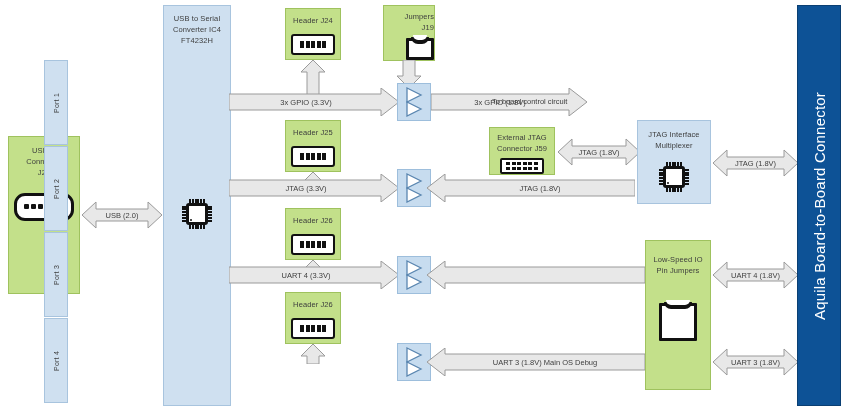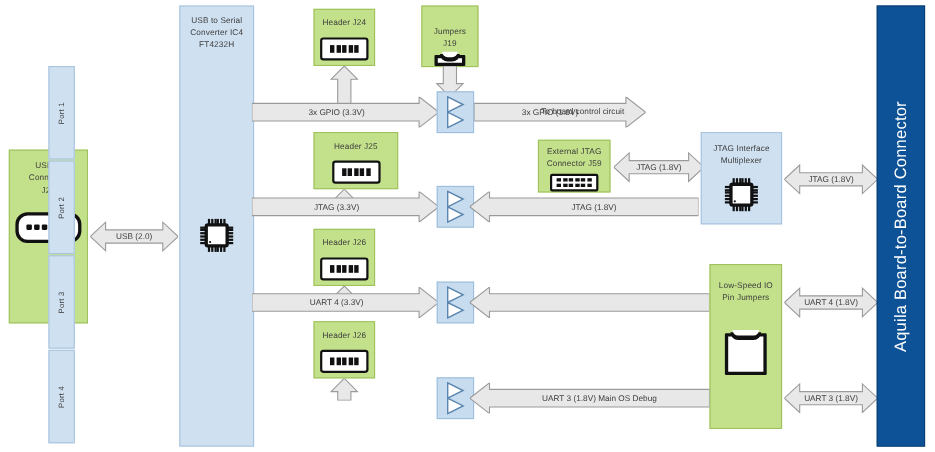--- a/index.html
+++ b/index.html
@@ -156,21 +156,21 @@
     <div class="lbl">Header J24</div>
     <div class="hdr-icon" style="margin-top:7px;">
       <i></i>
         <i></i>
         <i></i>
         <i></i>
         <i></i>
     </div>
   </div>
 
-  <div class="box green" style="left:383px;top:5px;width:52px;height:56px;padding-top:18px;">
+  <div class="box green" style="left:383px;top:5px;width:52px;height:56px;padding-top:6px;align-items:flex-end;">
     <div class="lbl">Jumpers</div>
     <div class="lbl">J19</div>
     <div class="jumper-icon" style="margin-top:4px;">
       <div class="body"></div>
         <div class="notch"></div>
     </div>
   </div>
 
   <div class="arrow vert" style="left:300px;top:60px;width:26px;height:40px;">
     <svg width="26" height="40" viewBox="0 0 26 40">
@@ -200,21 +200,21 @@
 
   <div class="arrow" style="left:431px;top:88px;width:156px;height:28px;">
     <svg width="156" height="28" viewBox="0 0 156 28">
       <polygon points="0,6 138,6 138,0 156,14 138,28 138,22 0,22" fill="#e8e8e8" stroke="#9a9a9a" stroke-width="1"></polygon>
     </svg>
     <div class="atxt" style="right:18px;">3x GPIO (1.8V)</div>
   </div>
 
   <div class="freetext" style="left:492px;top:97px;">To board control circuit</div>
 
-  <div class="box green" style="left:285px;top:120px;width:77px;height:52px;padding-top:7px;">
+  <div class="box green" style="left:285px;top:120px;width:56px;height:52px;padding-top:7px;">
     <div class="lbl">Header J25</div>
     <div class="hdr-icon" style="margin-top:7px;">
       <i></i>
         <i></i>
         <i></i>
         <i></i>
         <i></i>
     </div>
   </div>
 

